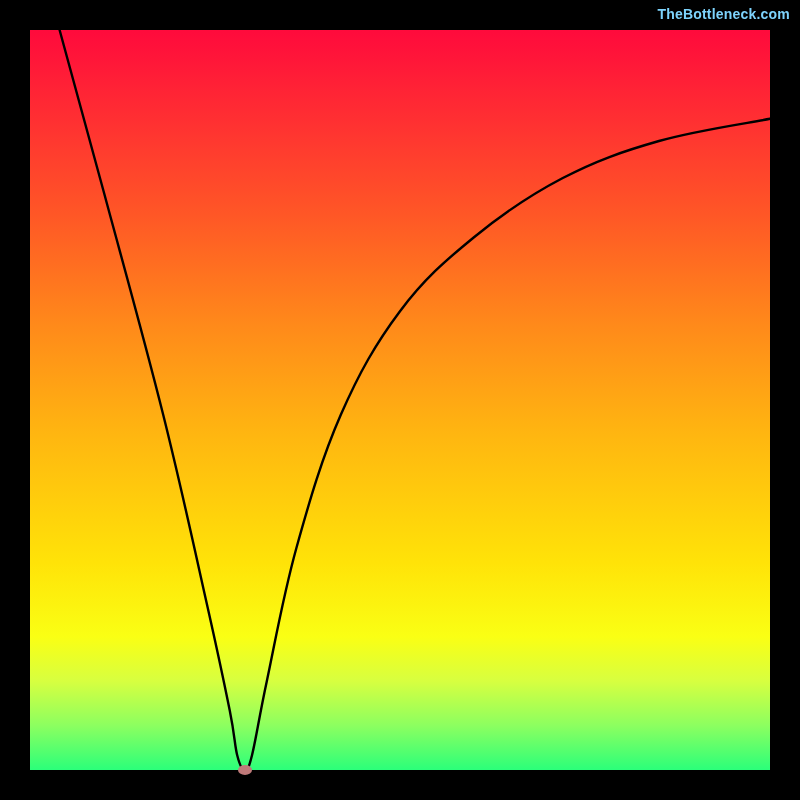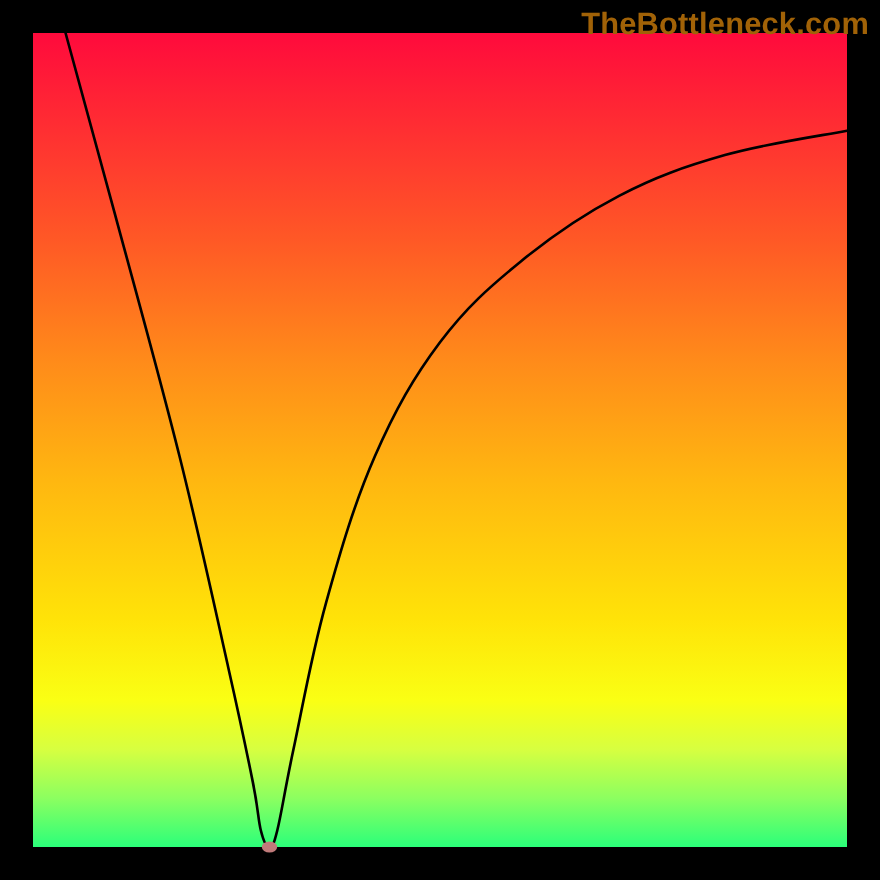--- a/index.html
+++ b/index.html
@@ -36,23 +36,23 @@
       #d7ff40 88%,
       #8cff60 94%,
       #2bff7a 100%
     );
   }
   .watermark {
     position: absolute;
     top: 6px;
     right: 10px;
     font-family: Arial, Helvetica, sans-serif;
-    font-size: 28px;
+    font-size: 14px;
     font-weight: 600;
-    color: #a16207;
+    color: #7dd3fc;
     letter-spacing: 0.2px;
   }
   svg.curve {
     position: absolute;
     left: 30px;
     top: 30px;
     width: 740px;
     height: 740px;
     overflow: visible;
   }

